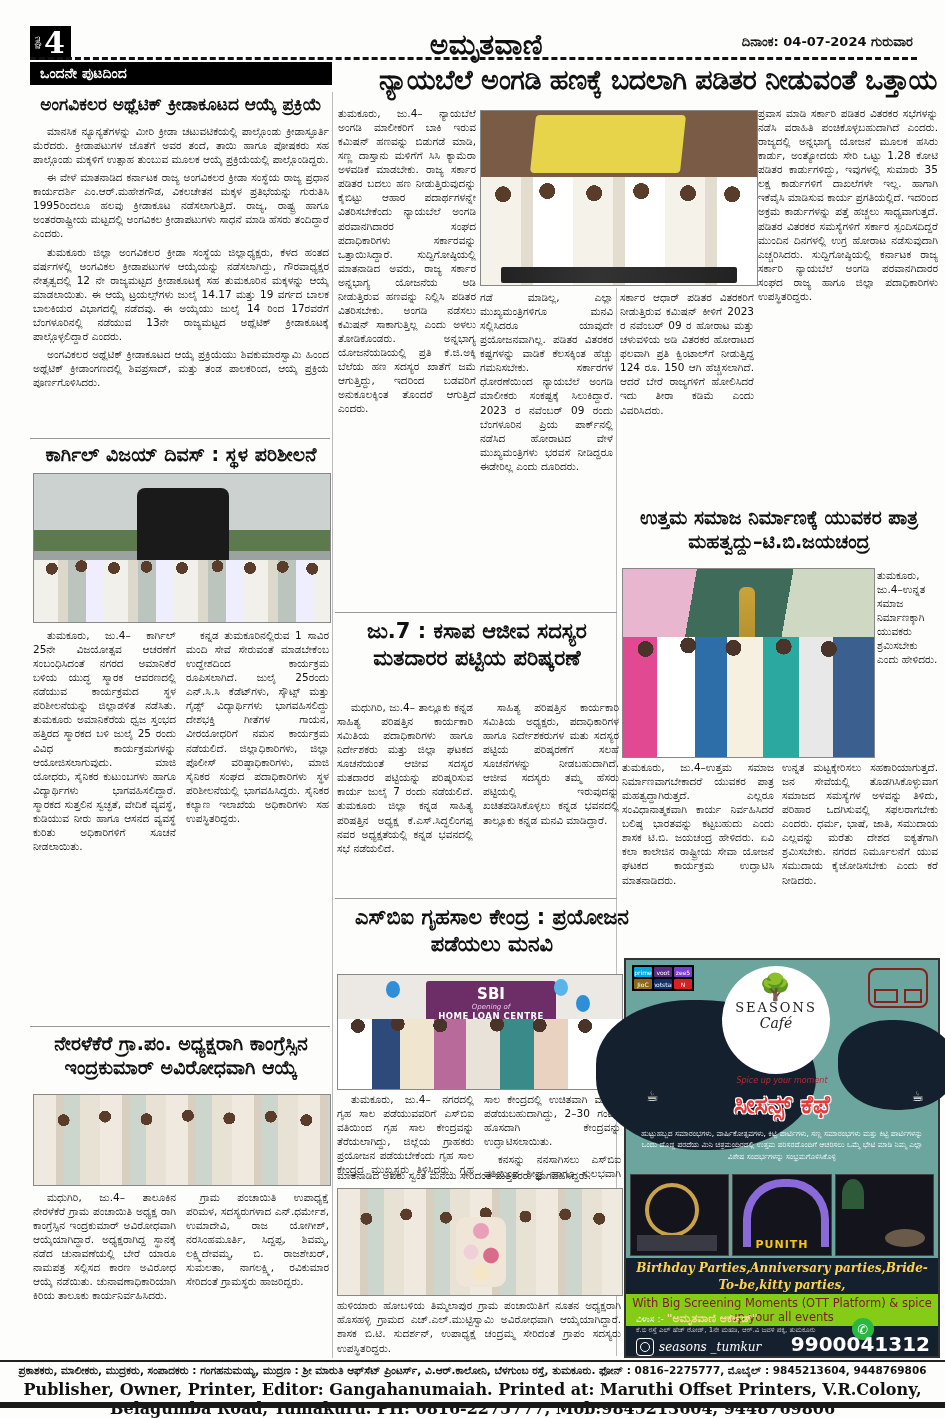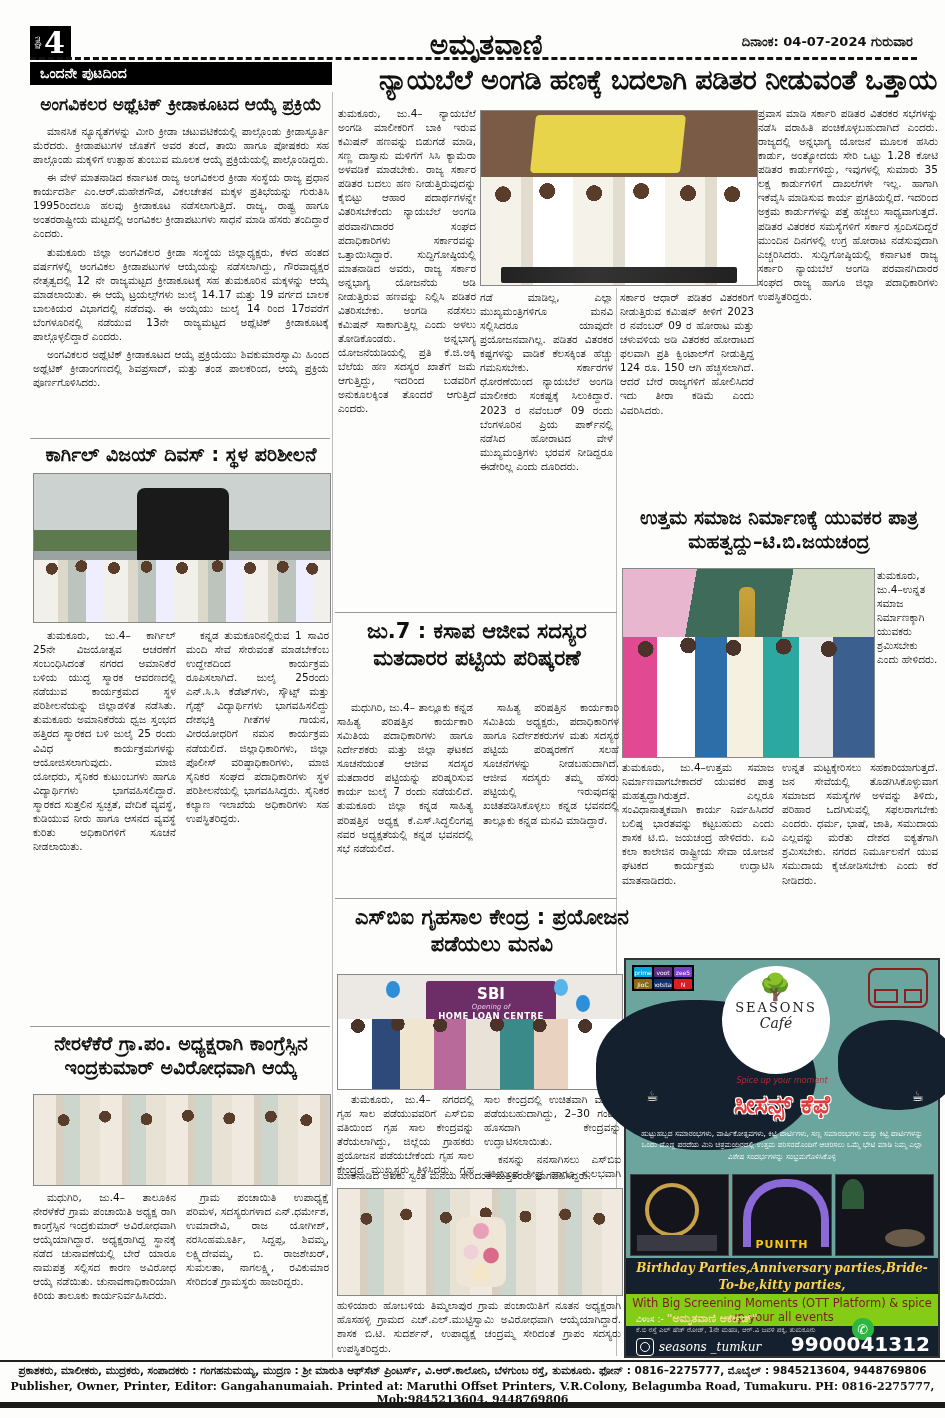--- a/index.html
+++ b/index.html
@@ -56,21 +56,21 @@
   .ad-desc{color:#fff;font-size:7.5px;line-height:1.5;text-align:center;}
   .ad-photo{background:#14141c;position:relative;overflow:hidden;border:1px solid #444;}
   .script-y{color:#ffd34d;font-style:italic;font-weight:bold;font-size:12px;text-align:center;line-height:1.4;font-family:"DejaVu Serif",serif;}
   .ad-banner{background:#84cc16;color:#7a1f1f;font-weight:normal;font-size:11.5px;text-align:center;padding:2px 0;}
   .wa{width:22px;height:22px;border-radius:50%;background:#2bb741;color:#fff;display:flex;align-items:center;justify-content:center;font-size:13px;}
   .ig{width:16px;height:16px;border:1.5px solid #fff;border-radius:4px;position:relative;display:inline-block;vertical-align:middle;}
   .ig::after{content:"";position:absolute;inset:3px;border:1.5px solid #fff;border-radius:50%;}
   .phone-big{font-size:20px;font-weight:bold;color:#fff;}
   
   .foot-kn{font-size:10.5px;font-weight:bold;text-align:center;}
-  .foot-en{font-size:11px;font-weight:bold;text-align:center;font-family:"DejaVu Serif",serif;}
+  .foot-en{font-size:16px;font-weight:bold;text-align:center;font-family:"DejaVu Serif",serif;}
 </style>
 </head>
 <body>
 
 <div class="page">
 
   <div class="abs pagenum-box" style="left:30px;top:26px;">
     <span class="pagenum-label">ಪುಟ</span>
     <span class="pagenum">4</span>
   </div>

